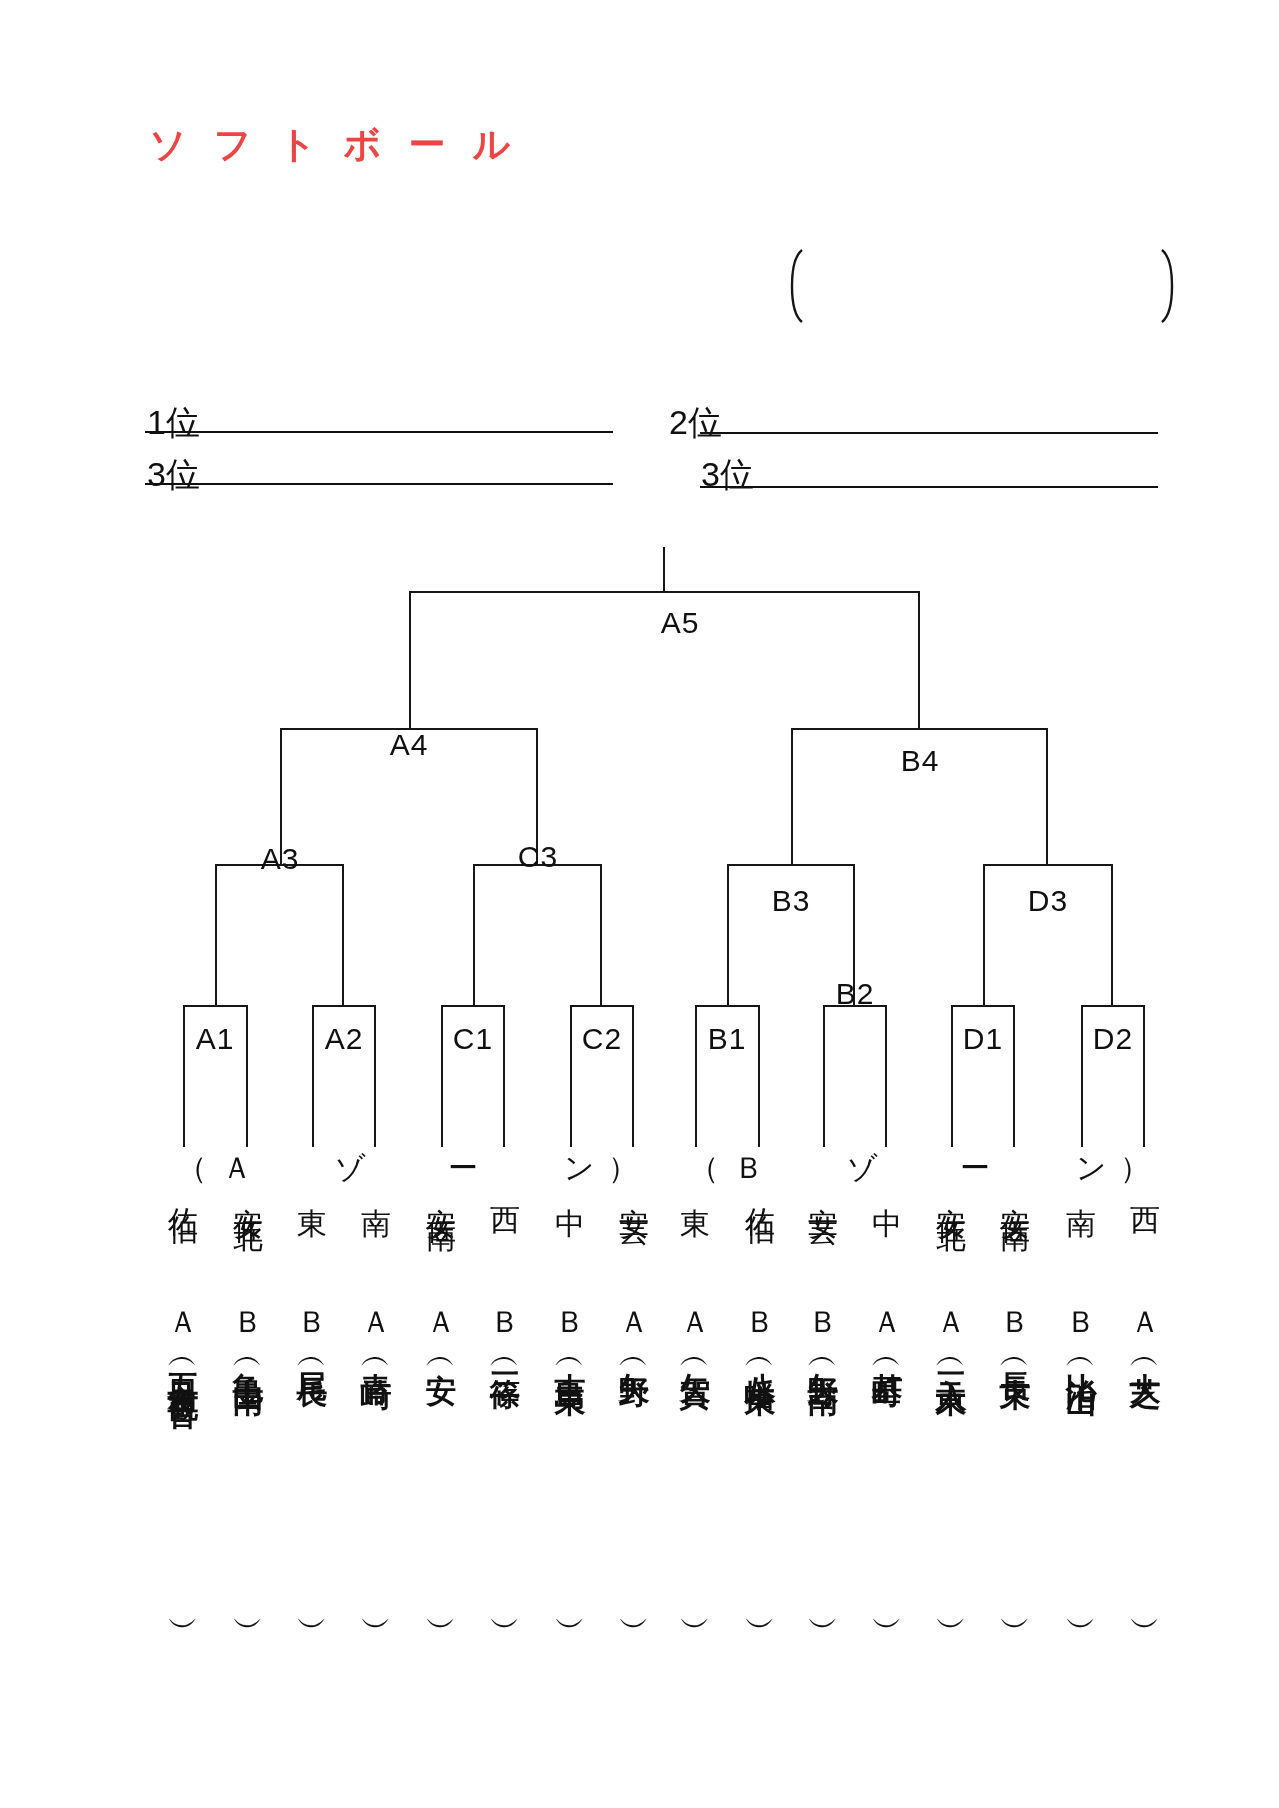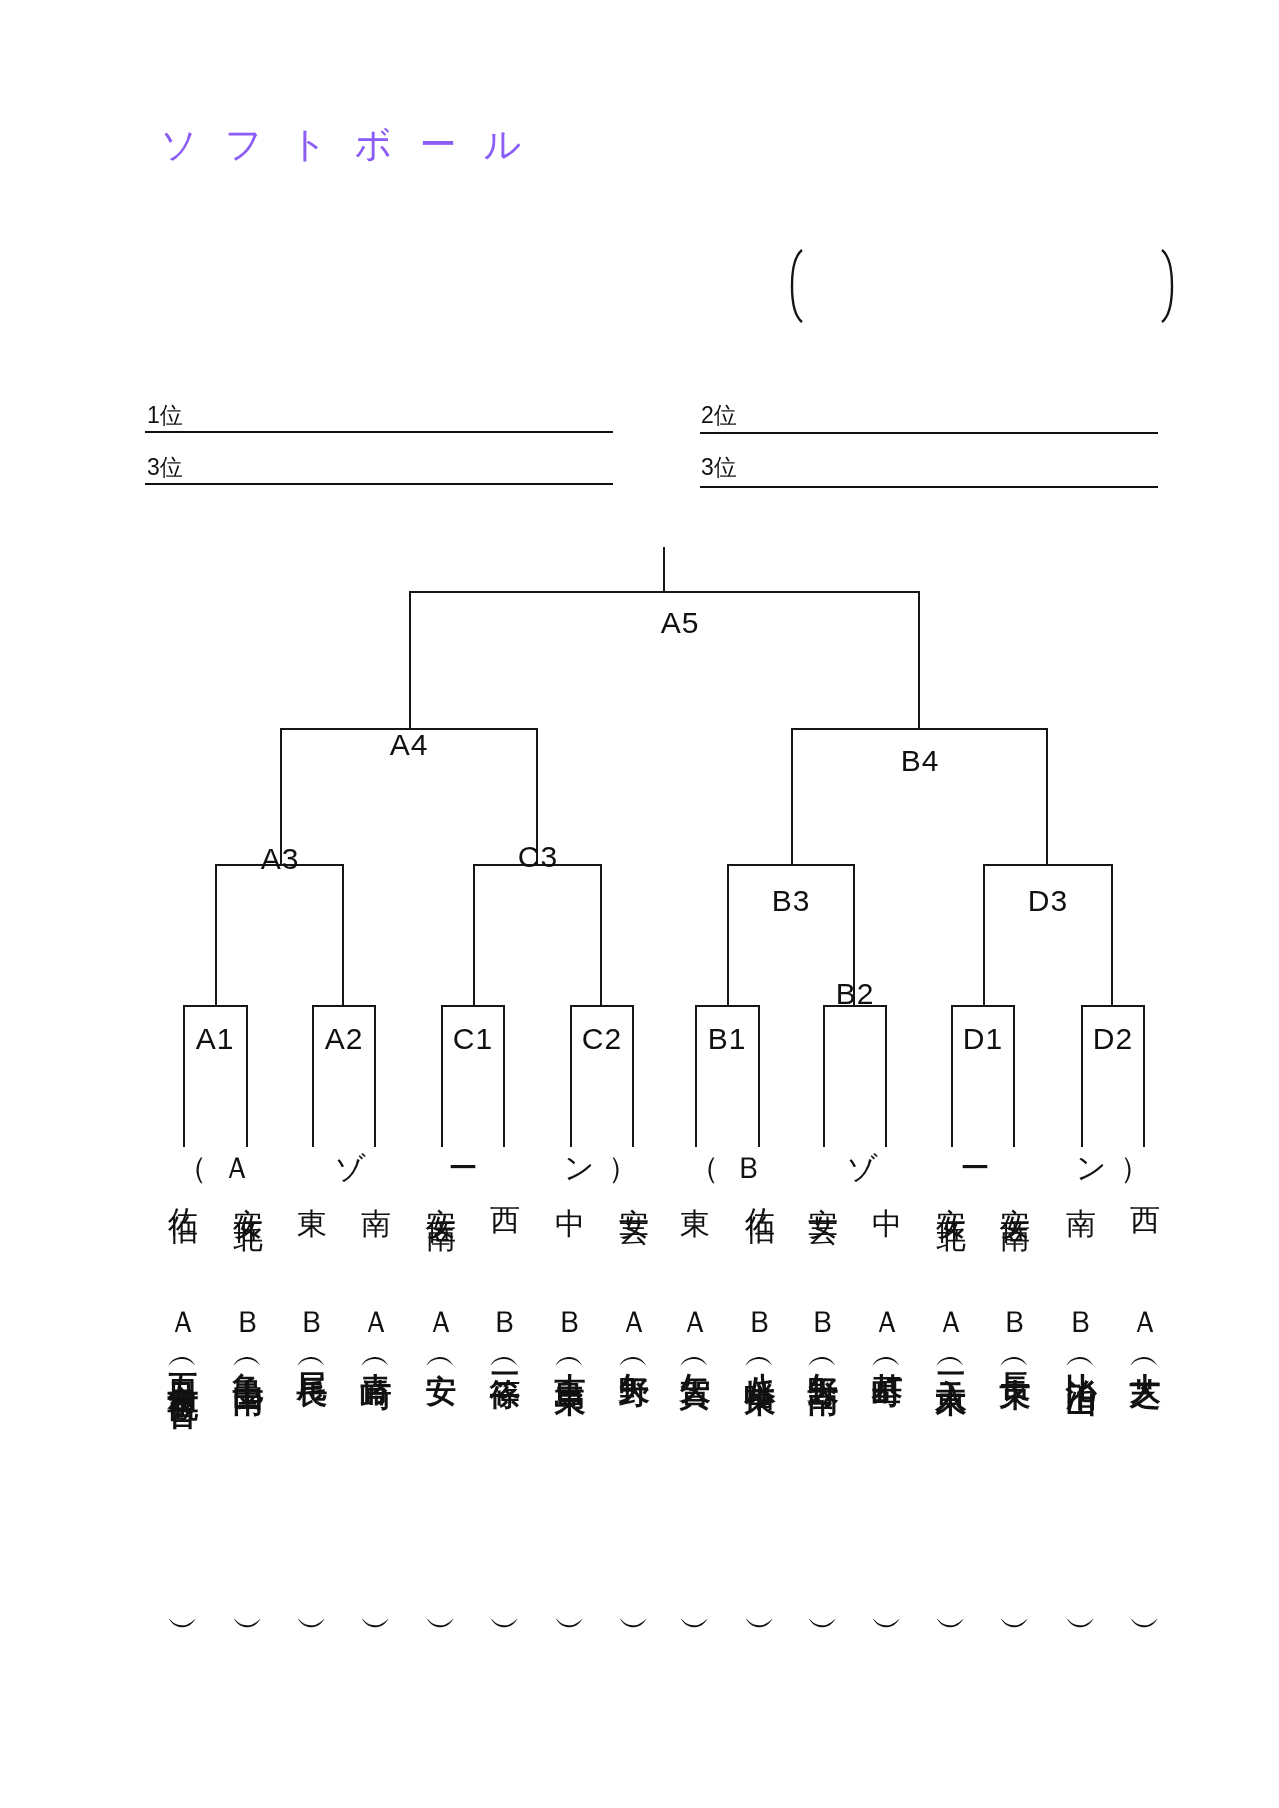--- a/index.html
+++ b/index.html
@@ -1,24 +1,24 @@
 <!DOCTYPE html>
 <html><head>
 <meta charset="utf-8">
 <style>
   html,body{margin:0;padding:0;background:#fff;}
   .page{position:relative;width:1279px;height:1808px;background:#ffffff;
         font-family:"Liberation Sans","DejaVu Sans",sans-serif;color:#111;overflow:hidden;}
-  .title{position:absolute;left:160px;top:120px;font-size:37px;font-weight:normal;
-         letter-spacing:27px;white-space:nowrap;color:#8b5cf6;}
+  .title{position:absolute;left:149px;top:120px;font-size:37px;font-weight:bold;
+         letter-spacing:27px;white-space:nowrap;color:#ef4444;}
   .venue-text{position:absolute;left:815px;top:247px;width:334px;font-size:26px;
               line-height:34px;letter-spacing:1px;font-weight:500;white-space:nowrap;}
   .venue-line2{text-align:right;letter-spacing:3px;}
   .venue-paren{position:absolute;}
-  .rank-label{position:absolute;font-size:23px;font-weight:500;}
+  .rank-label{position:absolute;font-size:34px;font-weight:500;}
   .rank-line{position:absolute;border-top:2px solid #111;height:0;}
   .node{position:absolute;box-sizing:border-box;border:2px solid #161616;border-bottom:none;background:transparent;}
   .stub{position:absolute;width:0;border-left:2px solid #161616;}
   .mlabel{position:absolute;transform:translateX(-50%);font-size:30px;letter-spacing:1px;color:#101010;}
   .zone-char{position:absolute;top:1148px;transform:translateX(-50%);font-size:30px;font-weight:500;}
   .team-col{position:absolute;top:1184px;width:32px;height:480px;}
   .vtext{writing-mode:vertical-rl;text-orientation:mixed;}
   .region{position:absolute;top:0;left:50%;transform:translateX(-50%);font-size:30px;
           line-height:32px;letter-spacing:7px;font-weight:500;white-space:nowrap;}
   .group{position:absolute;top:118px;left:0;width:100%;text-align:center;font-size:30px;font-weight:500;}
@@ -36,21 +36,21 @@
 
   <svg class="venue-paren" style="left:789px;top:248px" width="16" height="76" viewBox="0 0 16 76">
     <path d="M13 2 Q3 10 3 38 Q3 66 13 74" fill="none" stroke="#161616" stroke-width="2.4"></path>
   </svg>
   <svg class="venue-paren" style="left:1159px;top:248px" width="16" height="76" viewBox="0 0 16 76">
     <path d="M3 2 Q13 10 13 38 Q13 66 3 74" fill="none" stroke="#161616" stroke-width="2.4"></path>
   </svg>
 
   <div class="rank-label" style="left:147px;top:400px">1位</div>
   <div class="rank-line" style="left:145px;top:431px;width:468px"></div>
-  <div class="rank-label" style="left:701px;top:400px">2位</div>
+  <div class="rank-label" style="left:669px;top:400px">2位</div>
   <div class="rank-line" style="left:700px;top:432px;width:458px"></div>
   <div class="rank-label" style="left:147px;top:452px">3位</div>
   <div class="rank-line" style="left:145px;top:483px;width:468px"></div>
   <div class="rank-label" style="left:701px;top:452px">3位</div>
   <div class="rank-line" style="left:700px;top:486px;width:458px"></div>
 
   <div class="stub" style="left:663px;top:547px;height:44px"></div>
   <div class="node" style="left:409px;top:591px;width:511px;height:137px"></div>
   <div class="node" style="left:280px;top:728px;width:258px;height:136px"></div>
   <div class="node" style="left:791px;top:728px;width:257px;height:136px"></div>

